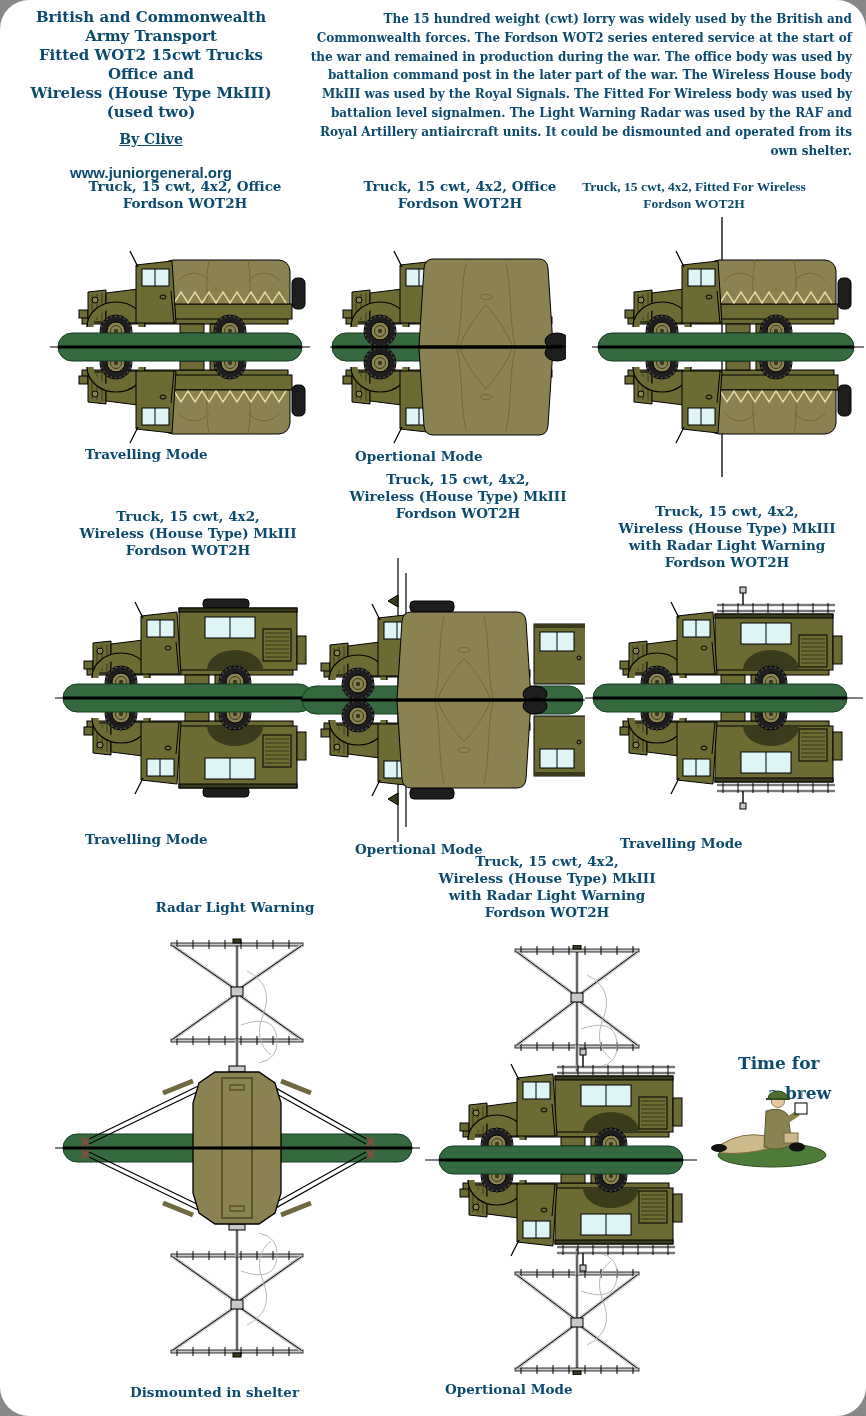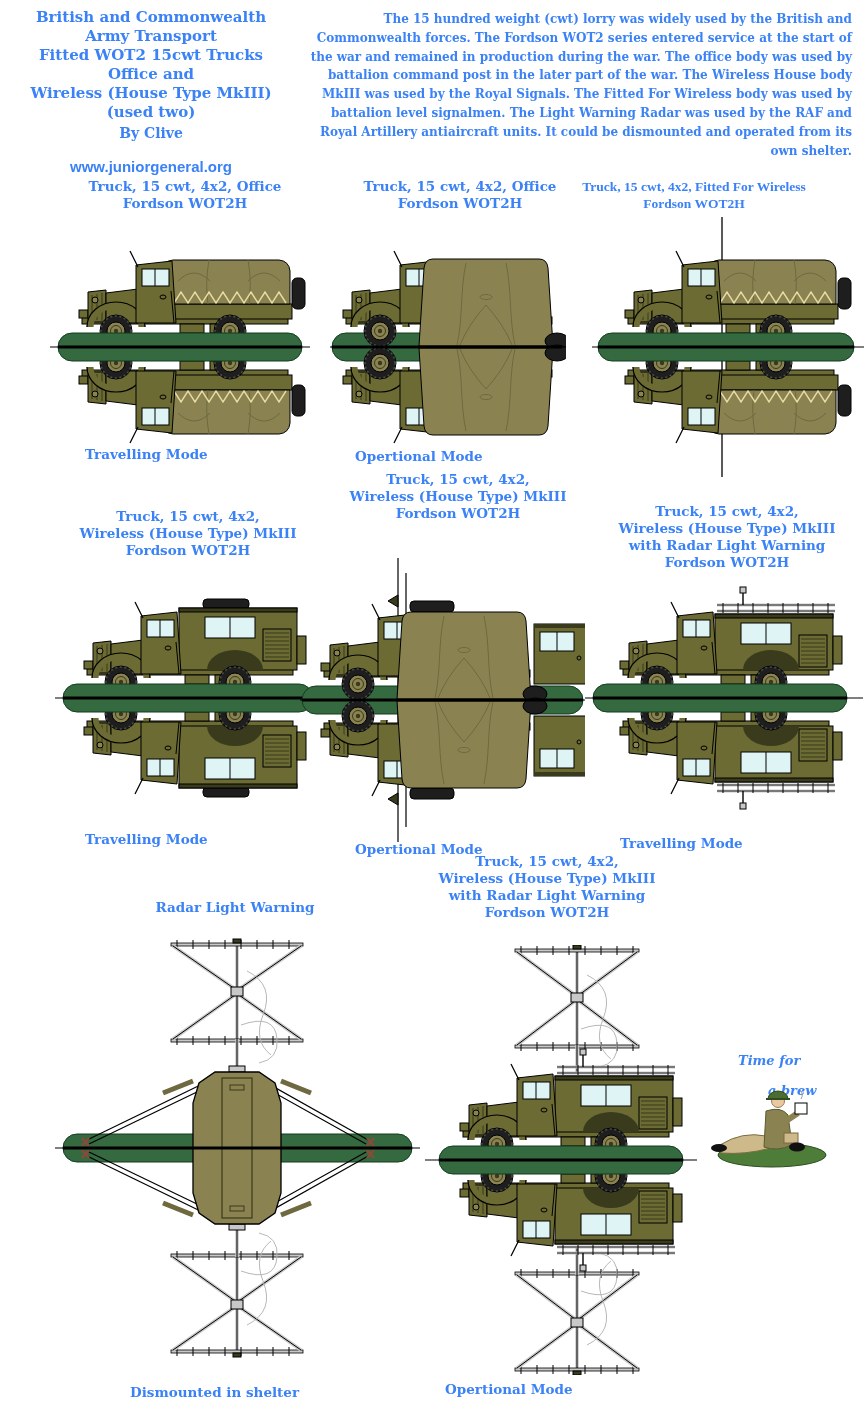--- a/index.html
+++ b/index.html
@@ -1,27 +1,27 @@
 <!DOCTYPE html>
 <html><head>
 <meta charset="utf-8">
 <style>
   html,body{margin:0;padding:0;background:#888;}
   .page{position:relative;width:866px;height:1416px;background:#ffffff;overflow:hidden;
-        font-family:"DejaVu Serif",serif;color:#3b82f6;}
+        font-family:"DejaVu Serif",serif;color:#0c4a6e;border-radius:29px;}
   .title-block{position:absolute;left:0;top:8px;width:302px;text-align:center;font-weight:bold;}
   .title-line{font-size:15px;line-height:19px;}
-  .byline{font-size:14px;line-height:18px;margin-top:2px;}
+  .byline{font-size:14px;line-height:18px;margin-top:8px;text-decoration:underline;}
   .website{font-family:"Liberation Sans",sans-serif;font-size:15px;line-height:18px;margin-top:16px;font-weight:bold;}
   .para{position:absolute;left:300px;top:10px;width:552px;font-weight:bold;font-size:12px;line-height:18.8px;text-align:right;}
   .lbl{position:absolute;text-align:center;font-weight:bold;font-size:13.5px;line-height:17px;}
   .cap{position:absolute;text-align:left;font-weight:bold;font-size:13.5px;}
   .figsvg{position:absolute;}
   .figsvg svg{display:block;}
-  .brew-text{position:absolute;font-style:italic;font-weight:bold;font-size:13px;font-family:"DejaVu Serif",serif;}
+  .brew-text{position:absolute;font-weight:bold;font-size:17px;font-family:"DejaVu Serif",serif;}
 </style>
 </head>
 <body>
 
 <div class="page">
 
   <div class="title-block">
     <div class="title-line">British and Commonwealth</div>
     <div class="title-line">Army Transport</div>
     <div class="title-line">Fitted WOT2 15cwt Trucks</div>

